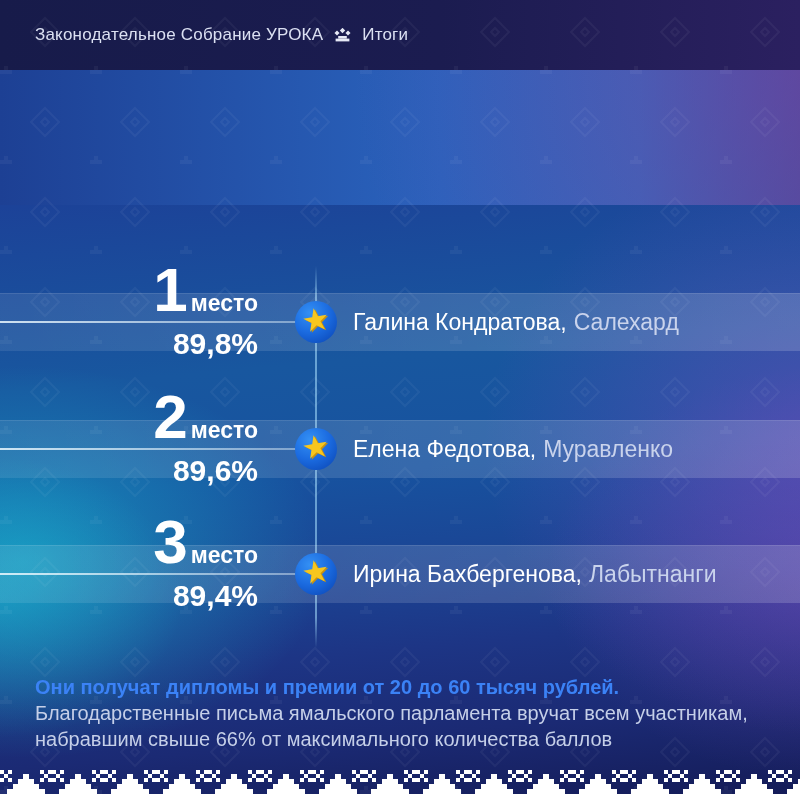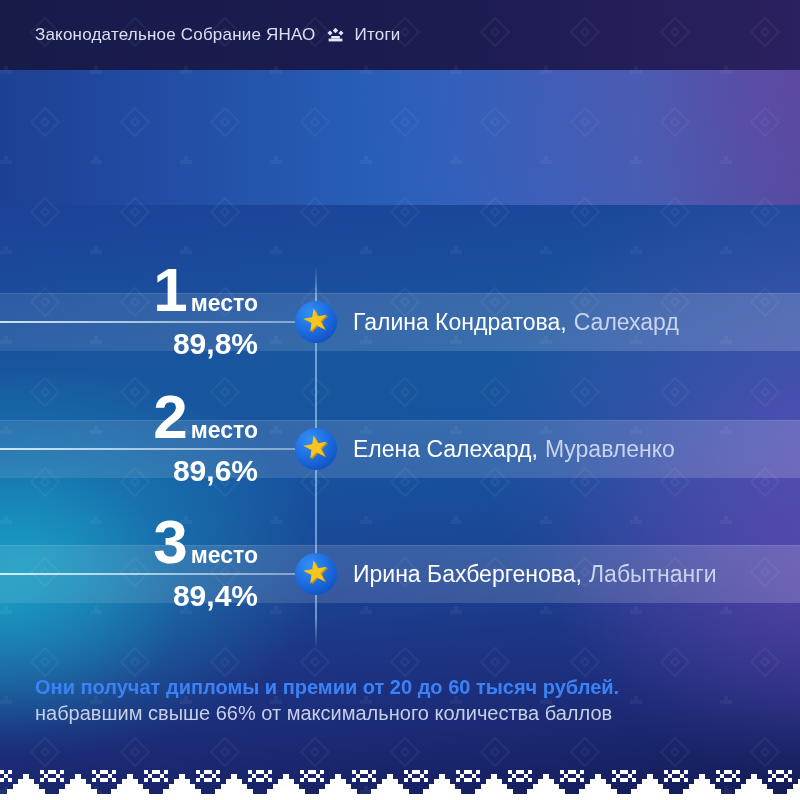--- a/index.html
+++ b/index.html
@@ -106,21 +106,21 @@
         </g>
       </pattern>
     </defs>
   </svg>
 
   <svg class="watermark">
     <rect width="800" height="800" fill="url(#wm)"></rect>
   </svg>
 
   <div class="header">
-    <span>Законодательное Собрание ЯНАО</span>
+    <span>Законодательное Собрание УРОКА</span>
     <span class="orn">
       <svg width="19" height="15" viewBox="0 0 19 15" fill="#e6e9f6">
         <rect x="7.6" y="0.6" width="3.8" height="3.8" transform="rotate(45 9.5 2.5)"></rect>
         <rect x="2.2" y="3.2" width="3.6" height="3.6" transform="rotate(45 4 5)"></rect>
         <rect x="13.2" y="3.2" width="3.6" height="3.6" transform="rotate(45 15 5)"></rect>
         <rect x="5.2" y="8" width="8.6" height="2.6"></rect>
         <rect x="2.6" y="10.6" width="13.8" height="2.8"></rect>
       </svg>
     </span>
     <span>Итоги</span>
@@ -154,21 +154,21 @@
       <span class="digit">2</span><span class="mesto">место</span>
     </div>
     <div class="score">89,6%</div>
     <div class="badge">
       <svg width="42" height="42" viewBox="0 0 42 42">
         <circle cx="21" cy="21" r="21" fill="url(#sb-grad)"></circle>
           <use href="#star-shape"></use>
       </svg>
     </div>
     <div class="name-row">
-      <span class="person">Елена Салехард,</span><span class="city">Муравленко</span>
+      <span class="person">Елена Федотова,</span><span class="city">Муравленко</span>
     </div>
   </div>
 
   <div class="entry" style="--cy:574px">
     <div class="band"></div>
     <div class="hline"></div>
     <div class="rank">
       <span class="digit">3</span><span class="mesto">место</span>
     </div>
     <div class="score">89,4%</div>
@@ -178,20 +178,21 @@
           <use href="#star-shape"></use>
       </svg>
     </div>
     <div class="name-row">
       <span class="person">Ирина Бахбергенова,</span><span class="city">Лабытнанги</span>
     </div>
   </div>
 
   <div class="footer">
     <div class="emph">Они получат дипломы и премии от 20 до 60 тысяч рублей.</div>
+    <div class="plain">Благодарственные письма ямальского парламента вручат всем участникам,</div>
     <div class="plain">набравшим свыше 66% от максимального количества баллов</div>
   </div>
 
   <svg class="border-strip">
     <rect width="800" height="30" fill="url(#orn)"></rect>
   </svg>
 
 </div>
 
 </body></html>

